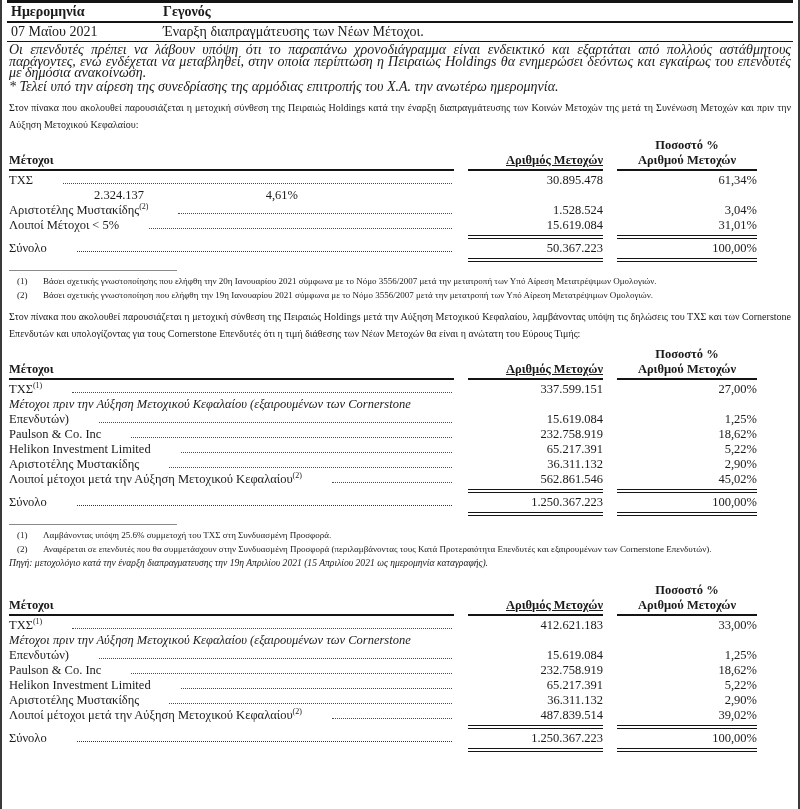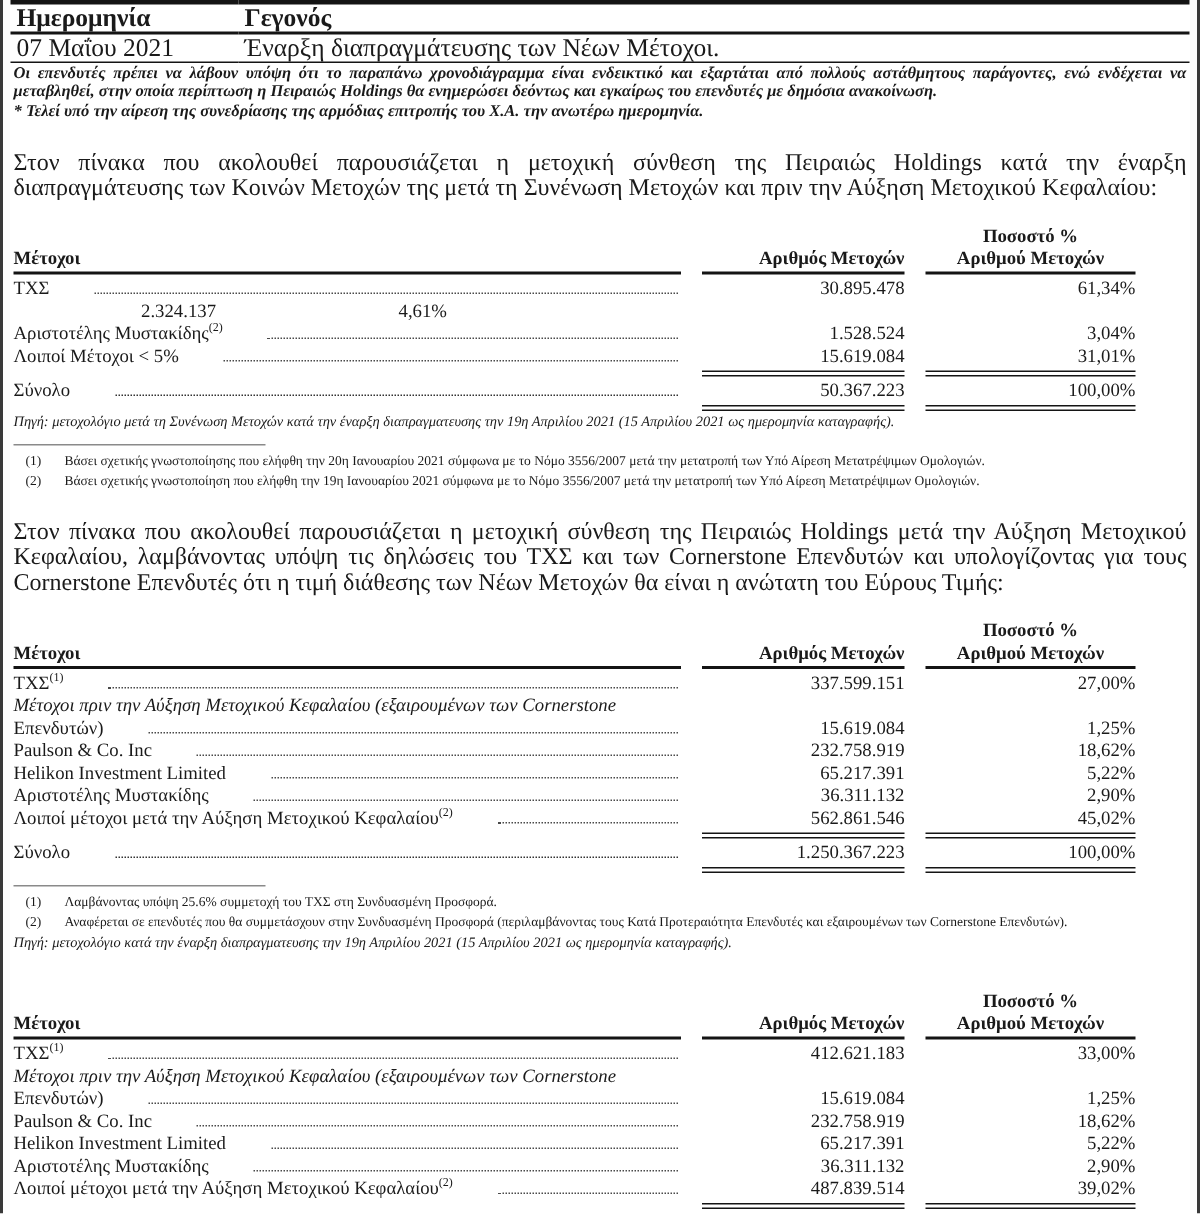--- a/index.html
+++ b/index.html
@@ -13,48 +13,48 @@
     width:800px; height:809px;
     border-left:2px solid #3a3a3a;
     border-right:2px solid #3a3a3a;
     padding:0 5px;
     overflow:hidden;
   }
 
   
   .sched { width:100%; border-collapse:collapse; border-top:3px solid #141414; }
   .sched th, .sched td {
-    font-size:17px; line-height:15px; text-align:left;
+    font-size:14px; line-height:15px; text-align:left;
     padding:1px 4px 2px 4px; vertical-align:top;
   }
   .sched th { font-weight:bold; }
   .sched thead tr { border-bottom:2px solid #141414; }
   .sched tbody tr { border-bottom:1px solid #141414; }
   .sched .c-date { width:152px; }
 
   
   .smallnote {
-    font-size:11px; line-height:11.5px; font-weight:bold; font-style:italic;
+    font-size:14px; line-height:11.5px; font-weight:normal; font-style:italic;
     margin:2px 2px 0 2px; text-align:justify;
   }
   .asterisk-note { margin-top:2px; }
 
   
   .para {
-    font-size:16px; line-height:17px; text-align:justify;
-    margin:19px 2px 5px 2px;
+    font-size:10px; line-height:17px; text-align:justify;
+    margin:7px 2px 5px 2px;
   }
 
   
   .shtable { margin:3px 36px 0 2px; font-size:12.5px; }
   .sh-head { display:flex; gap:14px; align-items:flex-end; font-weight:bold; }
   .sh-head > div { border-bottom:2px solid #141414; padding-bottom:1px; }
   .sh-h1 { flex:1; }
-  .sh-h2 { width:135px; text-align:right; }
-  .sh-h3 { width:140px; text-align:center;margin-top:11px; }
+  .sh-h2 { width:135px; text-align:right;text-decoration:underline; }
+  .sh-h3 { width:140px; text-align:center; }
   .sh-rows { margin-top:2px; }
   .sh-row { display:flex; gap:14px; align-items:flex-end; line-height:15px; }
   .sh-label { flex:1; display:flex; align-items:baseline; min-width:0;gap:28px; }
   .sh-label sup { font-size:8px; line-height:0; }
   .leader { flex:1; min-width:12px; border-bottom:1.5px dotted #4a4a4a; margin:0 2px 3px 2px; }
   .sh-val { width:135px; text-align:right; }
   .sh-pct { width:140px; text-align:right; }
   .sh-line1 { line-height:15px;font-style:italic; }
   .sh-rule { display:flex; gap:14px; margin:2px 0; }
   .sh-rule .sp { flex:1; }
@@ -149,21 +149,20 @@
         </div>
       <div class="sh-val">50.367.223</div>
       <div class="sh-pct">100,00%</div>
     </div>
     <div class="sh-rule">
         <div class="sp"></div>
         <div class="dbl w2"></div>
         <div class="dbl w3"></div>
       </div>
   </div>
-  <div class="source">Πηγή: μετοχολόγιο μετά τη Συνένωση Μετοχών κατά την έναρξη διαπραγματευσης την 19η Απριλίου 2021 (15 Απριλίου 2021 ως ημερομηνία καταγραφής).</div>
   <div class="fn-sep"></div>
   <div class="fn">
     <div class="fn-num">(1)</div>
     <div class="fn-text">Βάσει σχετικής γνωστοποίησης που ελήφθη την 20η Ιανουαρίου 2021 σύμφωνα με το Νόμο 3556/2007 μετά την μετατροπή των Υπό Αίρεση Μετατρέψιμων Ομολογιών.</div>
   </div>
   <div class="fn">
     <div class="fn-num">(2)</div>
     <div class="fn-text">Βάσει σχετικής γνωστοποίηση που ελήφθη την 19η Ιανουαρίου 2021 σύμφωνα με το Νόμο 3556/2007 μετά την μετατροπή των Υπό Αίρεση Μετατρέψιμων Ομολογιών.</div>
   </div>
 

